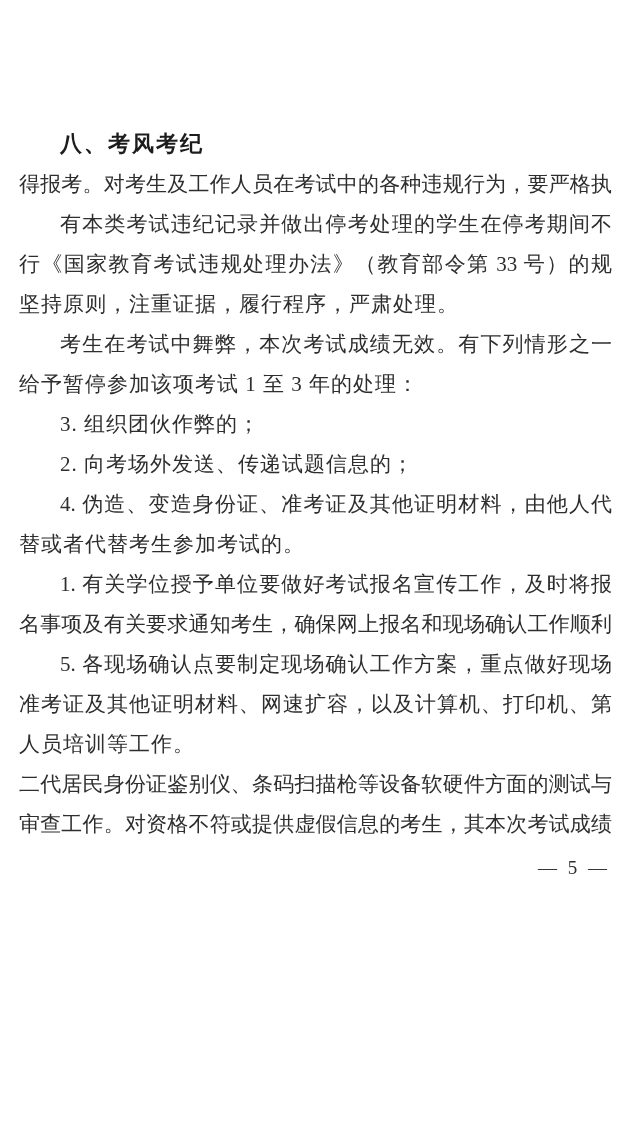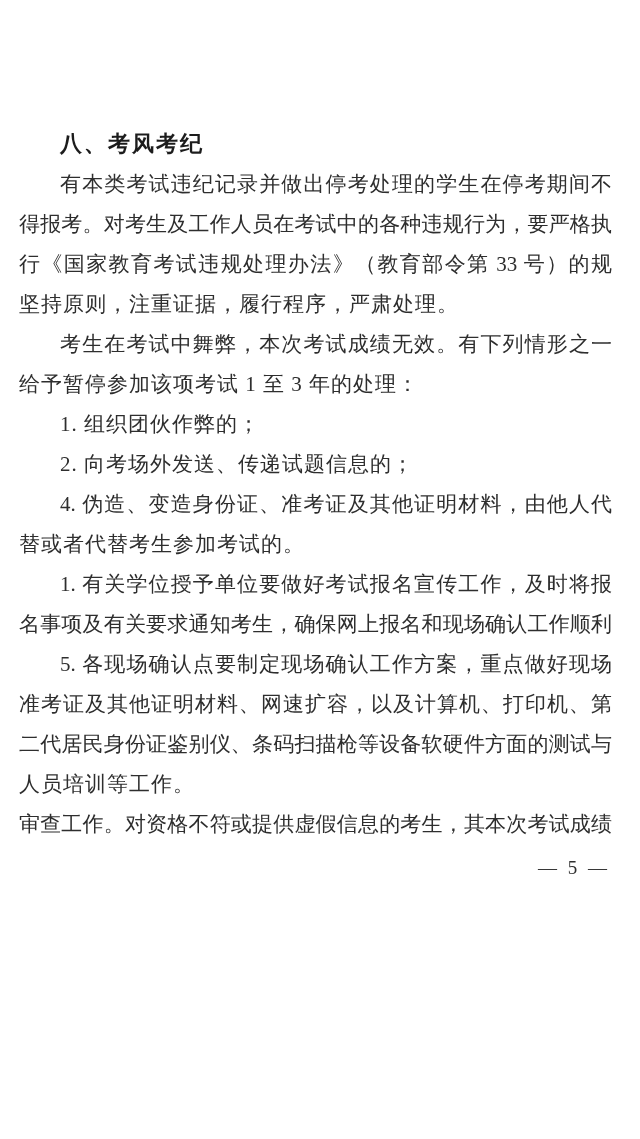--- a/index.html
+++ b/index.html
@@ -55,40 +55,40 @@
   }
 </style>
 </head>
 <body>
 
 <div class="page">
   <div class="content">
 
     <div class="ln heading ind">八、考风考纪</div>
 
+    <div class="ln fill">得报考。对考生及工作人员在考试中的各种违规行为，要严格执</div>
     <div class="ln ind fill">有本类考试违纪记录并做出停考处理的学生在停考期间不</div>
-    <div class="ln fill">得报考。对考生及工作人员在考试中的各种违规行为，要严格执</div>
     <div class="ln fill">行《国家教育考试违规处理办法》（教育部令第 33 号）的规定，</div>
     <div class="ln">坚持原则，注重证据，履行程序，严肃处理。</div>
 
     <div class="ln ind fill">考生在考试中舞弊，本次考试成绩无效。有下列情形之一的，</div>
     <div class="ln">给予暂停参加该项考试 1 至 3 年的处理：</div>
 
-    <div class="ln ind">1. 组织团伙作弊的；</div>
+    <div class="ln ind">3. 组织团伙作弊的；</div>
     <div class="ln ind">2. 向考场外发送、传递试题信息的；</div>
     <div class="ln ind fill">4. 伪造、变造身份证、准考证及其他证明材料，由他人代</div>
     <div class="ln">替或者代替考生参加考试的。</div>
 
 
     <div class="ln ind fill">1. 有关学位授予单位要做好考试报名宣传工作，及时将报</div>
     <div class="ln fill">名事项及有关要求通知考生，确保网上报名和现场确认工作顺利</div>
 
     <div class="ln ind fill">5. 各现场确认点要制定现场确认工作方案，重点做好现场</div>
     <div class="ln fill">准考证及其他证明材料、网速扩容，以及计算机、打印机、第</div>
+    <div class="ln">人员培训等工作。</div>
     <div class="ln fill">二代居民身份证鉴别仪、条码扫描枪等设备软硬件方面的测试与</div>
-    <div class="ln">人员培训等工作。</div>
 
     <div class="ln fill">审查工作。对资格不符或提供虚假信息的考生，其本次考试成绩</div>
 
   </div>
 
   <div class="footer-line">— 5 —</div>
 </div>
 
 </body></html>

